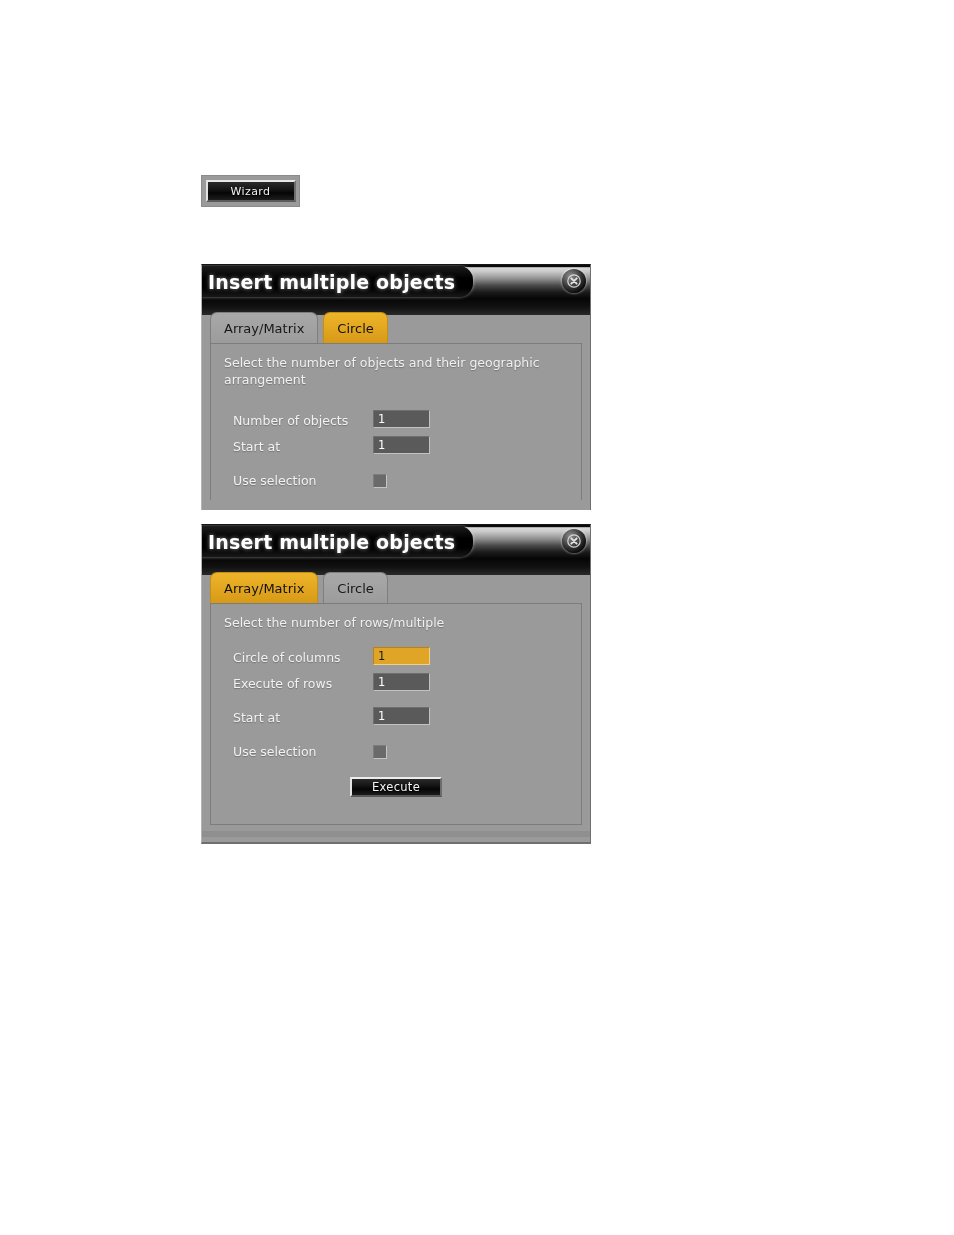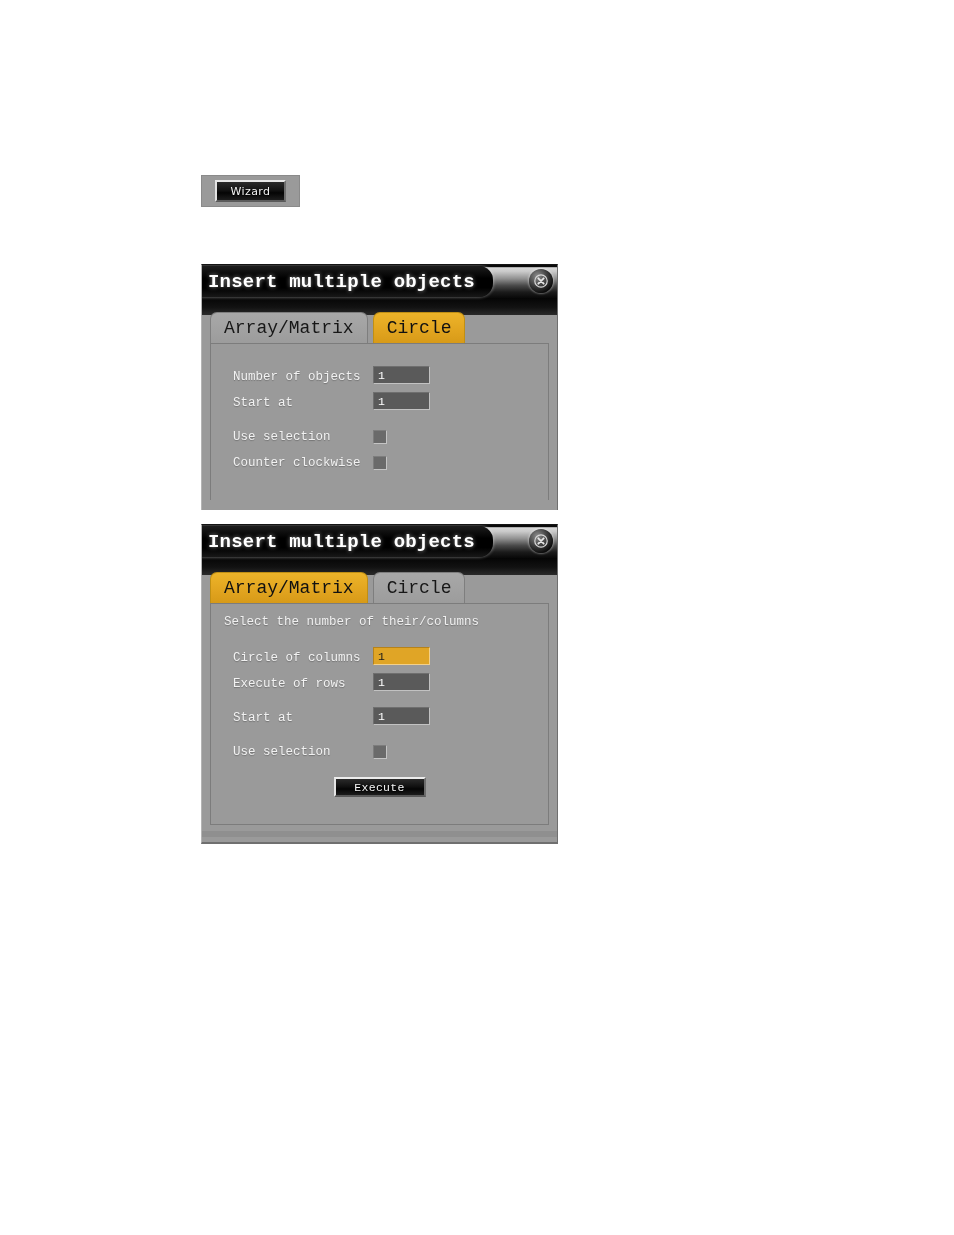--- a/index.html
+++ b/index.html
@@ -23,48 +23,47 @@
     width: 99px;
     height: 32px;
     background: #9a9a9a;
     border: 1px solid #8a8a8a;
     box-sizing: border-box;
     display: flex;
     align-items: center;
     justify-content: center;
   }
   .wizard-btn {
-    width: 71px;
+    width: 90px;
     height: 22px;
     background: linear-gradient(180deg, #2b2b2b 0%, #131313 45%, #050505 60%, #1d1d1d 100%);
     border-top: 2px solid #e8e8e8;
     border-left: 2px solid #e2e2e2;
     border-right: 2px solid #6e6e6e;
     border-bottom: 2px solid #5a5a5a;
     box-sizing: border-box;
     display: flex;
     align-items: center;
     justify-content: center;
     color: #f2f2f2;
     font-size: 11px;
     letter-spacing: 0.4px;
     text-shadow: 0 1px 1px #000;
   }
 
   
   .dialog {
     position: absolute;
     left: 201px;
-    width: 357px;
+    width: 390px;
     background: #9a9a9a;
     box-sizing: border-box;
     border-left: 1px solid #b4b4b4;
     border-right: 1px solid #6f6f6f;
     overflow: hidden;
-    font-family: Liberation Mono, monospace;
   }
   #dialog-circle  { top: 264px; height: 246px; border-top: 1px solid #151515; }
   #dialog-array   { top: 524px; height: 320px; border-top: 1px solid #151515; border-bottom: 2px solid #6f6f6f; }
 
   .titlebar {
     position: relative;
     height: 33px;
     background: linear-gradient(180deg,
         #0a0a0a 0%, #0a0a0a 6%,
         #d9d9d9 8%, #c9c9c9 20%,
@@ -118,21 +117,21 @@
     display: flex;
     align-items: flex-end;
     gap: 5px;
     background: #9a9a9a;
   }
   .tab {
     height: 21px;
     padding: 15px 13px;
     display: flex;
     align-items: center;
-    font-size: 18px;
+    font-size: 13px;
     color: #1a1a1a;
     border-radius: 7px 7px 0 0;
     border: 1px solid #7e7e7e;
     border-bottom: none;
     background: #a5a5a5;
     box-sizing: border-box;
   }
   .tab.inactive {
     background: linear-gradient(180deg, #a8a8a8 0%, #9c9c9c 100%);
     color: #171717;
@@ -267,20 +266,21 @@
   <div class="tabstrip">
     <div class="tab inactive">
       <span>Array/Matrix</span>
     </div>
     <div class="tab active">
       <span>Circle</span>
     </div>
   </div>
 
   <div class="panel">
+    <div class="hint">Select the number of objects and their geographic arrangement</div>
 
     <div class="spacer-14"></div>
 
     <div class="form-row">
       <span class="lbl">Number of objects</span>
       <div class="field">
         <span>1</span>
       </div>
     </div>
 
@@ -291,24 +291,20 @@
       </div>
     </div>
 
     <div class="spacer-8"></div>
 
     <div class="form-row">
       <span class="lbl">Use selection</span>
       <div class="checkbox"></div>
     </div>
 
-    <div class="form-row">
-      <span class="lbl">Counter clockwise</span>
-      <div class="checkbox"></div>
-    </div>
   </div>
 </div>
 
 <div class="dialog" id="dialog-array">
 
   <div class="titlebar">
     <div class="title-plate">
       <span class="title-text">Insert multiple objects</span>
     </div>
     <div class="close-btn">
@@ -323,21 +319,21 @@
   <div class="tabstrip">
     <div class="tab active">
       <span>Array/Matrix</span>
     </div>
     <div class="tab inactive">
       <span>Circle</span>
     </div>
   </div>
 
   <div class="panel closed">
-    <div class="hint">Select the number of their/columns</div>
+    <div class="hint">Select the number of rows/multiple</div>
 
     <div class="spacer-8"></div>
 
     <div class="form-row">
       <span class="lbl">Circle of columns</span>
       <div class="field focused">
         <span>1</span>
       </div>
     </div>
 

